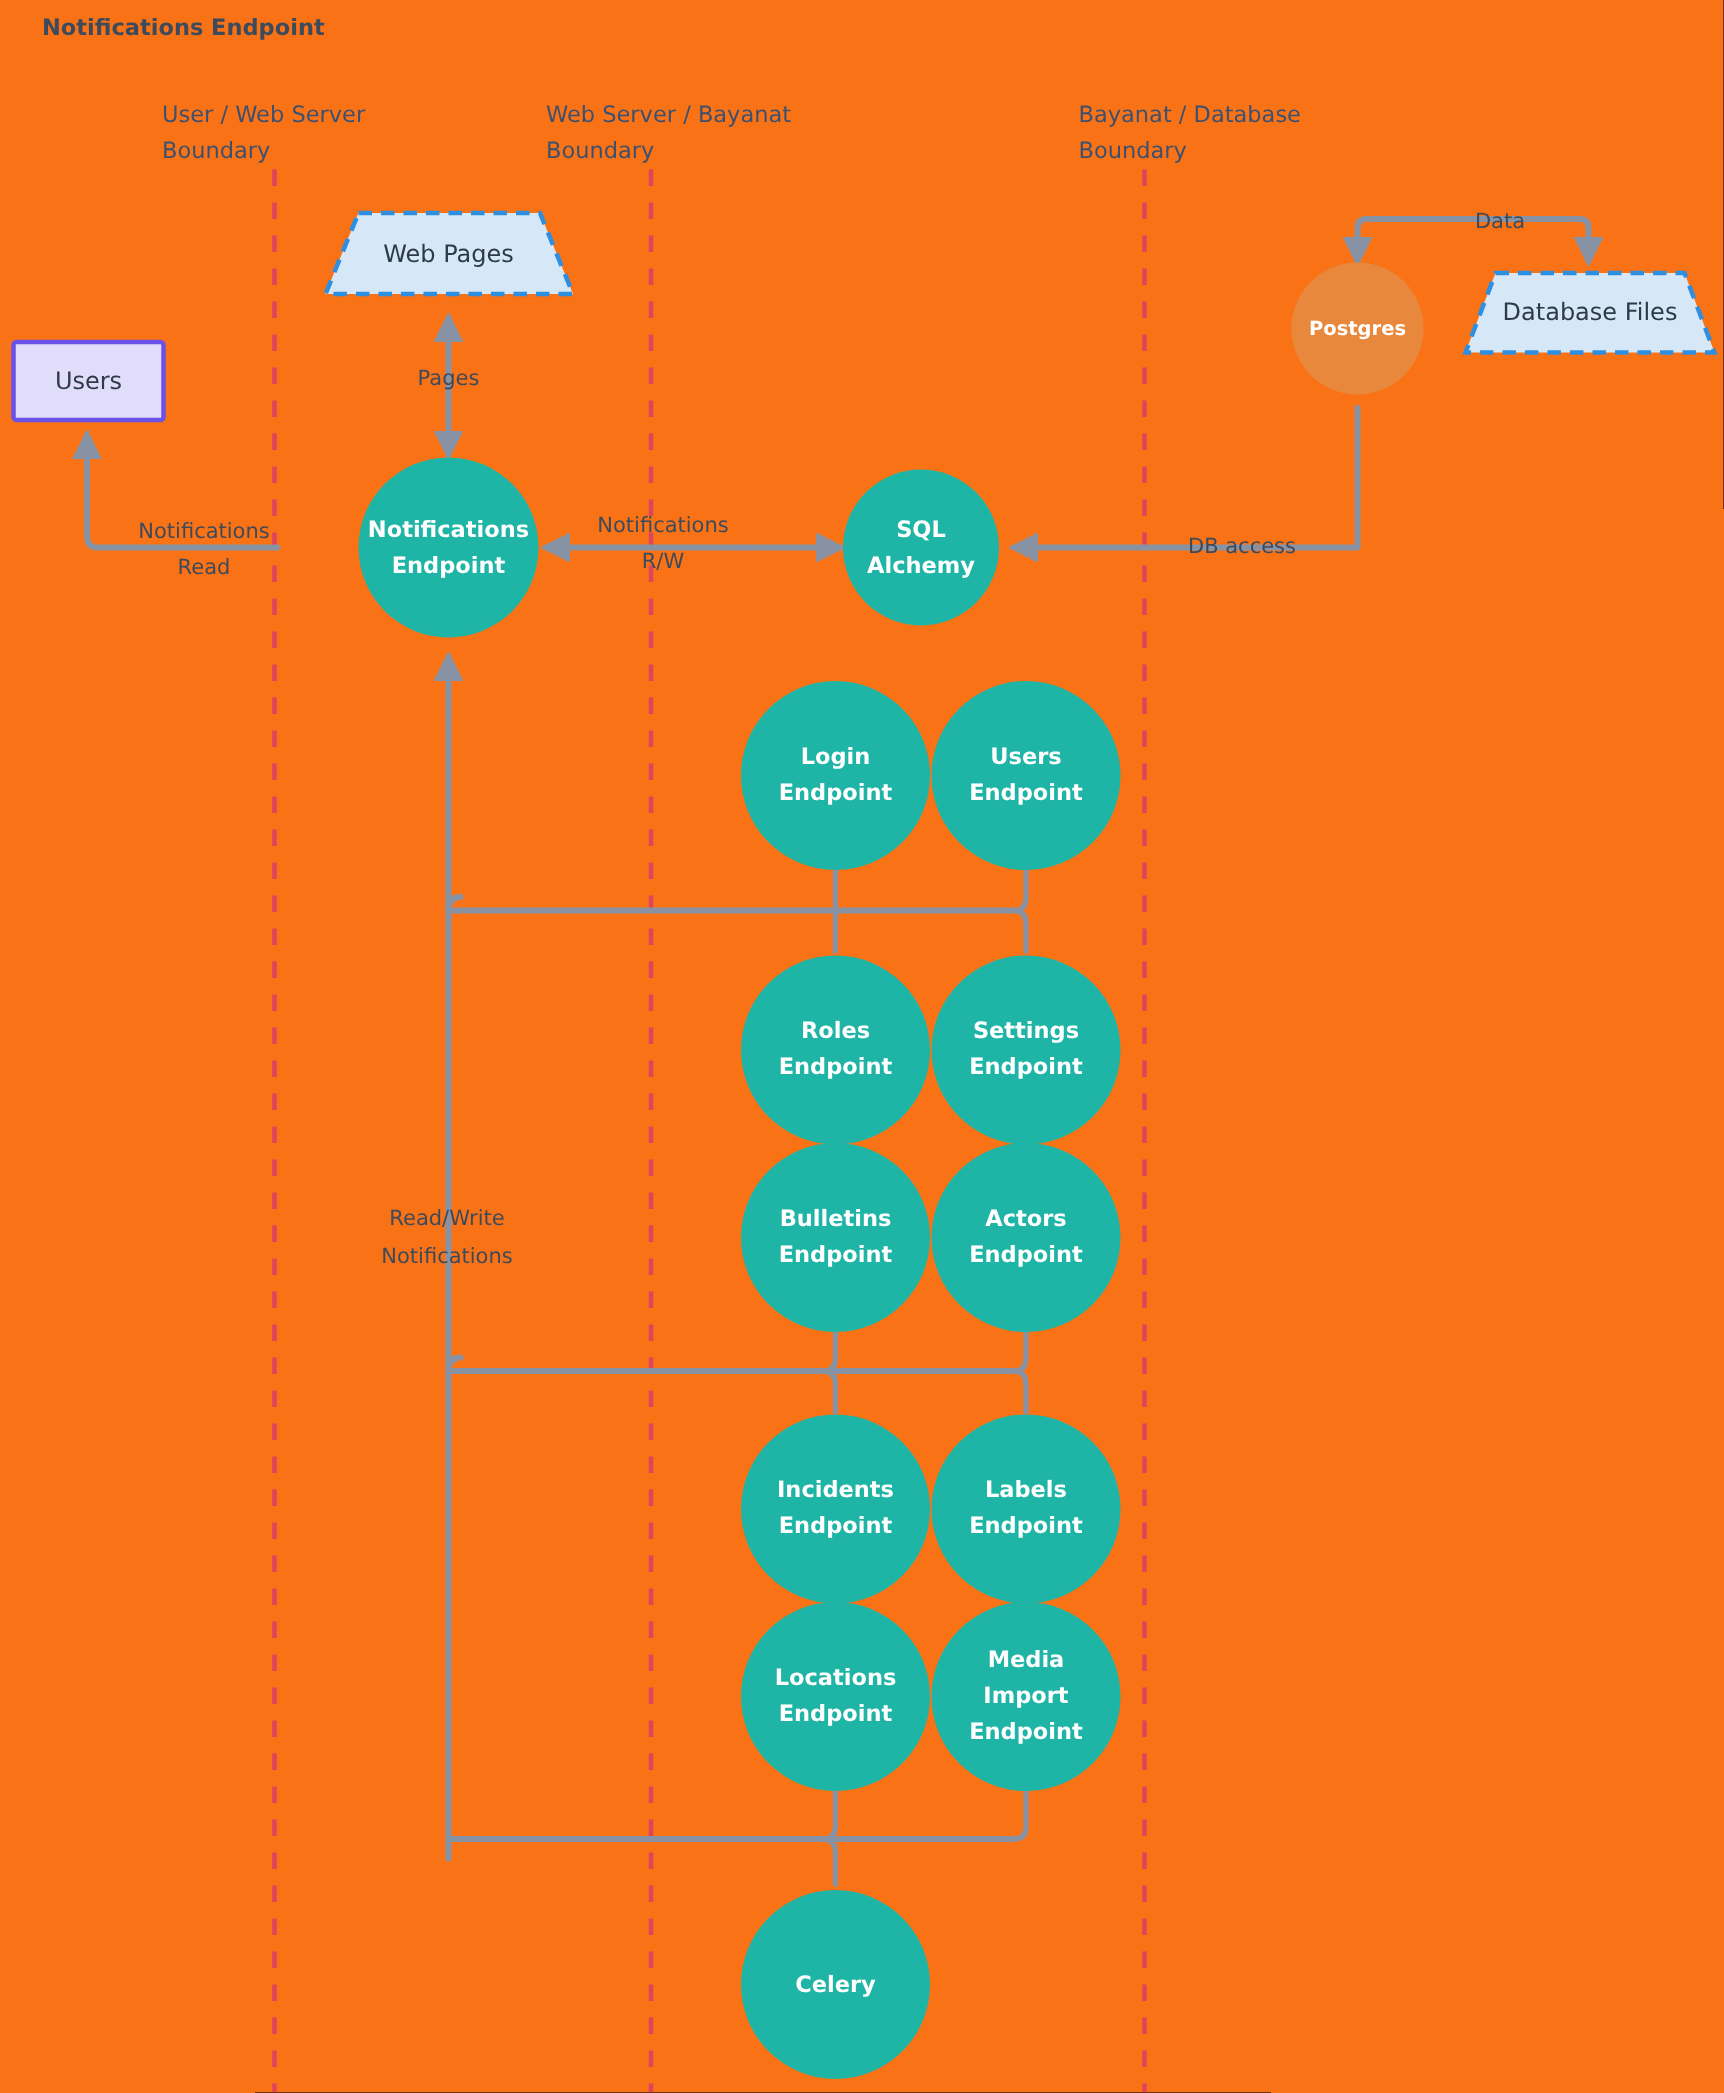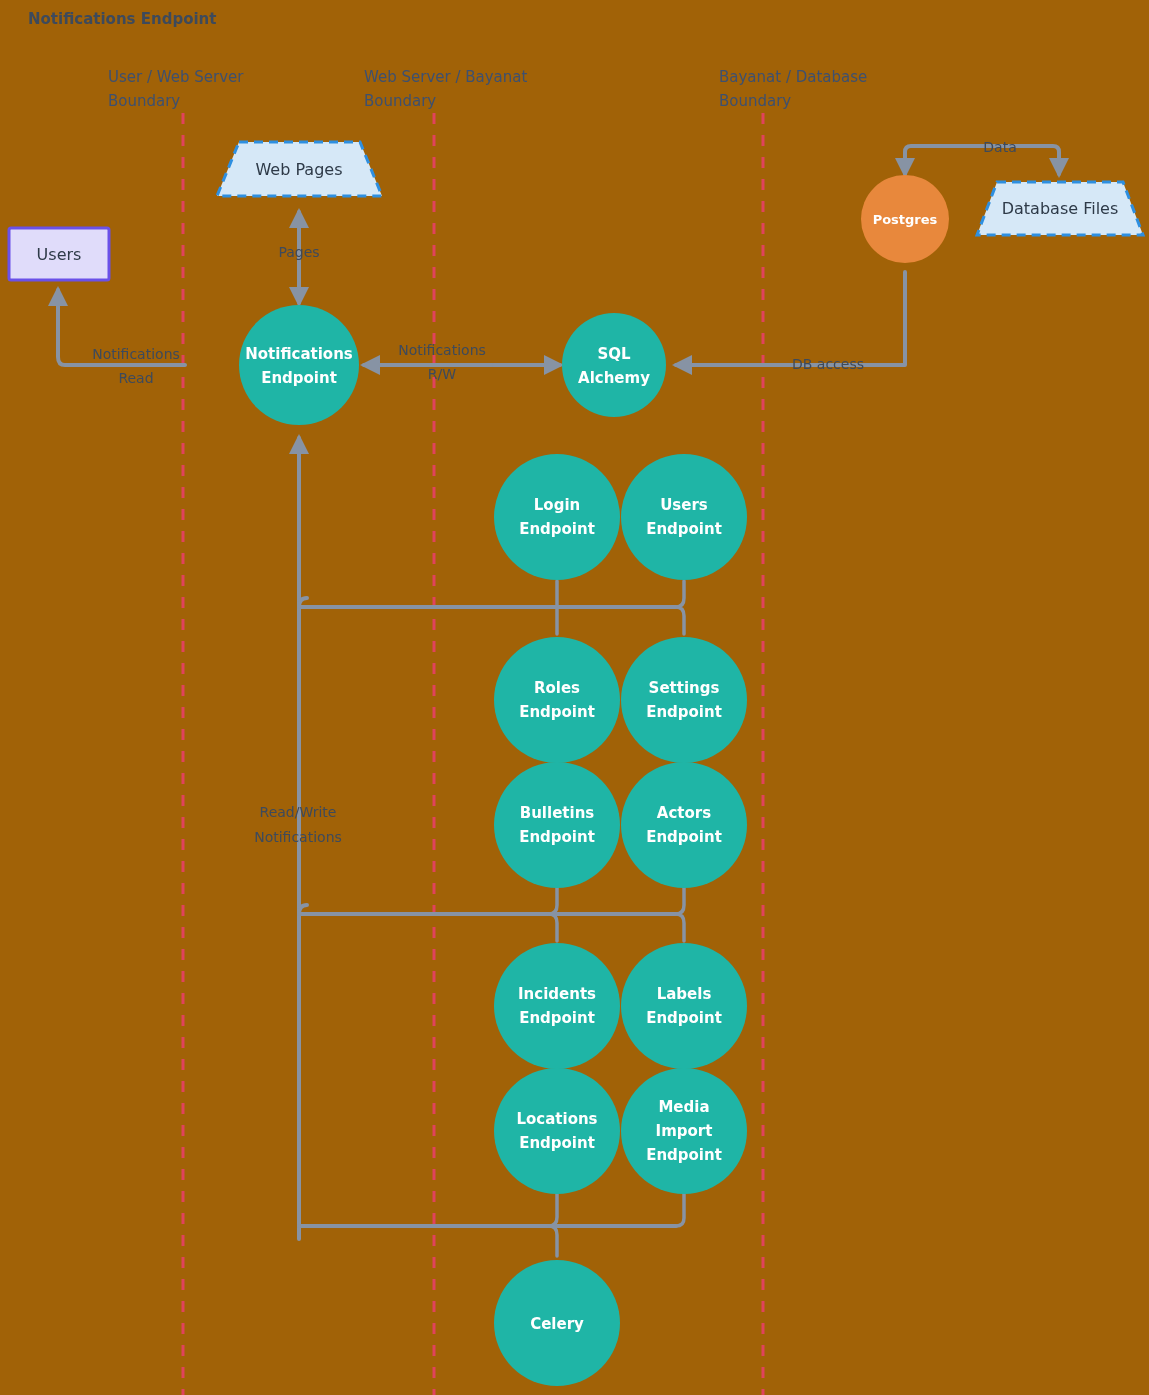--- a/index.html
+++ b/index.html
@@ -4,21 +4,21 @@
 <style>
   html, body {
     margin: 0;
     padding: 0;
     background: #000000;
   }
   #root {
     position: relative;
     width: 1149px;
     height: 1395px;
-    background: #a16207;
+    background: #f97316;
     overflow: hidden;
     font-family: "DejaVu Sans", "Liberation Sans", sans-serif;
   }
   svg.diagram {
     position: absolute;
     left: 0;
     top: 0;
     width: 1149px;
     height: 1395px;
   }

